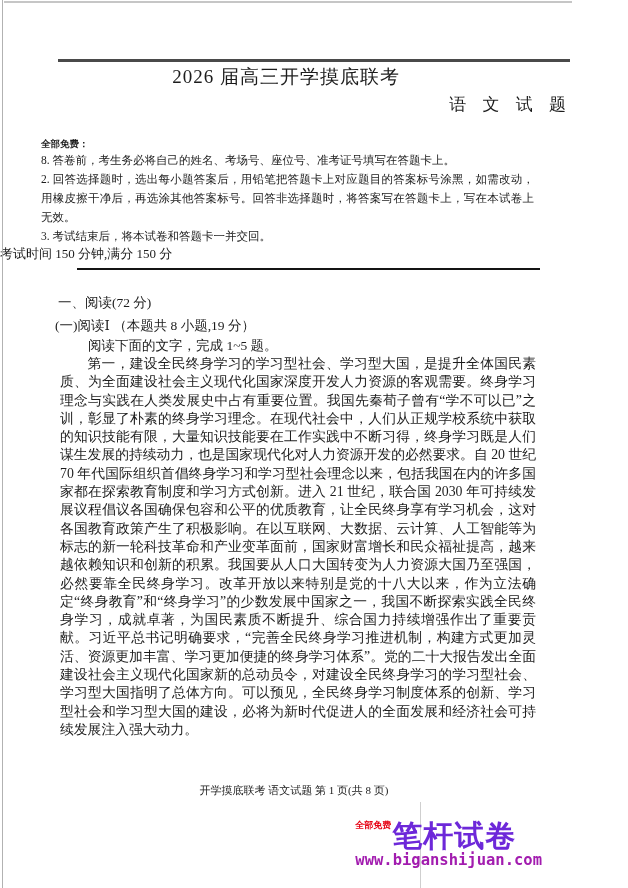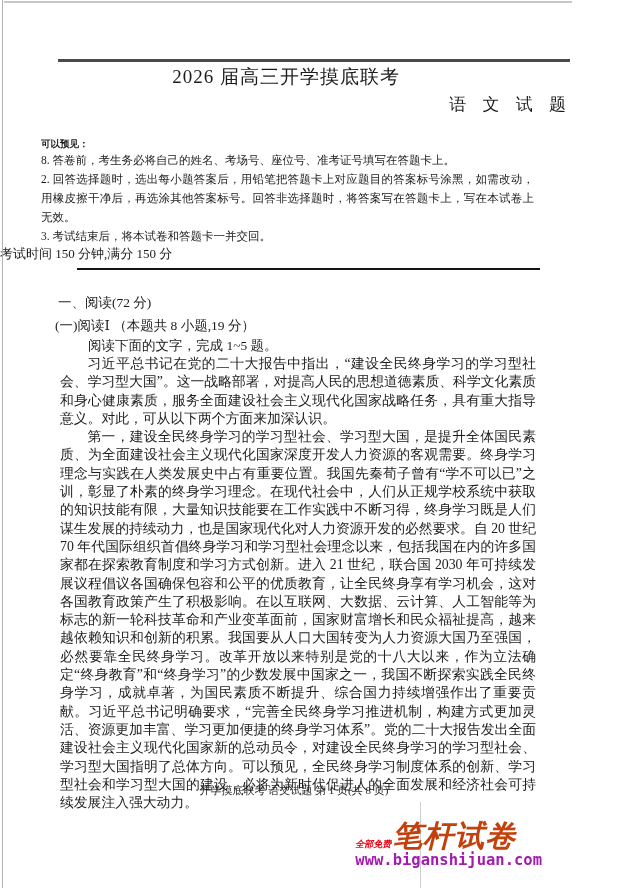--- a/index.html
+++ b/index.html
@@ -33,21 +33,21 @@
   .subsection-heading{margin:5px 0 0 55px;font-size:13.5px;line-height:18px;}
   .instruction{margin:2px 0 0 88px;font-size:13.5px;line-height:17px;}
   .material-label{margin:0 0 0 58px;font-size:10.5px;line-height:13px;}
   
   .body-text{margin:1px 36px 0 60px;font-size:13.8px;line-height:18.3px;text-align:justify;}
   .body-text p{margin:0;text-indent:2em;}
   
   .footer{position:absolute;top:783px;left:8px;width:100%;text-align:center;font-size:11px;line-height:14px;}
   
   .watermark{position:absolute;right:30px;bottom:19px;}
-  .wm-row{display:flex;align-items:flex-end;font-style:italic;}
+  .wm-row{display:flex;align-items:flex-start;}
   .wm-tagline{font-family:"Liberation Sans","DejaVu Sans",sans-serif;font-size:9px;font-weight:700;line-height:10px;margin:0 1px 3px 0;}
   .wm-brand{font-family:"DejaVu Sans","Liberation Sans",sans-serif;font-size:30px;font-weight:700;line-height:32px;letter-spacing:1px;color:#111;}
   .wm-url{font-family:"DejaVu Sans Mono","Liberation Mono",monospace;font-size:15.5px;font-weight:700;line-height:17px;color:#a21caf;}
 </style>
 </head>
 <body>
 
 <div class="page">
 
   <div class="edge-top"></div>
@@ -55,42 +55,41 @@
   <div class="edge-bottom-right"></div>
 
   <div class="rule-top"></div>
 
   <div class="header">
     <div class="title">2026 届高三开学摸底联考</div>
     <div class="subtitle">语 文 试 题</div>
   </div>
 
   <div class="notice">
-    <div class="notice-heading">可以预见：</div>
+    <div class="notice-heading">全部免费：</div>
     <p class="notice-item">8. 答卷前，考生务必将自己的姓名、考场号、座位号、准考证号填写在答题卡上。</p>
     <p class="notice-item">2. 回答选择题时，选出每小题答案后，用铅笔把答题卡上对应题目的答案标号涂黑，如需改动，用橡皮擦干净后，再选涂其他答案标号。回答非选择题时，将答案写在答题卡上，写在本试卷上无效。</p>
     <p class="notice-item">3. 考试结束后，将本试卷和答题卡一并交回。</p>
   </div>
 
   <div class="exam-time">考试时间 150 分钟,满分 150 分</div>
 
   <div class="rule-mid"></div>
 
   <div class="section-heading">一、阅读(72 分)</div>
   <div class="subsection-heading">(一)阅读Ⅰ （本题共 8 小题,19 分）</div>
   <div class="instruction">阅读下面的文字，完成 1~5 题。</div>
 
   <div class="body-text">
-    <p>习近平总书记在党的二十大报告中指出，“建设全民终身学习的学习型社会、学习型大国”。这一战略部署，对提高人民的思想道德素质、科学文化素质和身心健康素质，服务全面建设社会主义现代化国家战略任务，具有重大指导意义。对此，可从以下两个方面来加深认识。</p>
     <p>第一，建设全民终身学习的学习型社会、学习型大国，是提升全体国民素质、为全面建设社会主义现代化国家深度开发人力资源的客观需要。终身学习理念与实践在人类发展史中占有重要位置。我国先秦荀子曾有“学不可以已”之训，彰显了朴素的终身学习理念。在现代社会中，人们从正规学校系统中获取的知识技能有限，大量知识技能要在工作实践中不断习得，终身学习既是人们谋生发展的持续动力，也是国家现代化对人力资源开发的必然要求。自 20 世纪 70 年代国际组织首倡终身学习和学习型社会理念以来，包括我国在内的许多国家都在探索教育制度和学习方式创新。进入 21 世纪，联合国 2030 年可持续发展议程倡议各国确保包容和公平的优质教育，让全民终身享有学习机会，这对各国教育政策产生了积极影响。在以互联网、大数据、云计算、人工智能等为标志的新一轮科技革命和产业变革面前，国家财富增长和民众福祉提高，越来越依赖知识和创新的积累。我国要从人口大国转变为人力资源大国乃至强国，必然要靠全民终身学习。改革开放以来特别是党的十八大以来，作为立法确定“终身教育”和“终身学习”的少数发展中国家之一，我国不断探索实践全民终身学习，成就卓著，为国民素质不断提升、综合国力持续增强作出了重要贡献。习近平总书记明确要求，“完善全民终身学习推进机制，构建方式更加灵活、资源更加丰富、学习更加便捷的终身学习体系”。党的二十大报告发出全面建设社会主义现代化国家新的总动员令，对建设全民终身学习的学习型社会、学习型大国指明了总体方向。可以预见，全民终身学习制度体系的创新、学习型社会和学习型大国的建设，必将为新时代促进人的全面发展和经济社会可持续发展注入强大动力。</p>
   </div>
 
   <div class="footer">开学摸底联考 语文试题 第 1 页(共 8 页)</div>
 
   <div class="watermark">
     <div class="wm-row">
       <span class="wm-tagline" style="color: rgb(230, 0, 18);">全部免费</span>
-      <span class="wm-brand" style="color: #c2410c;">笔杆试卷</span>
+      <span class="wm-brand" style="color: #6d28d9;">笔杆试卷</span>
     </div>
     <div class="wm-url">www.biganshijuan.com</div>
   </div>
 
 </div>
 
 </body></html>

